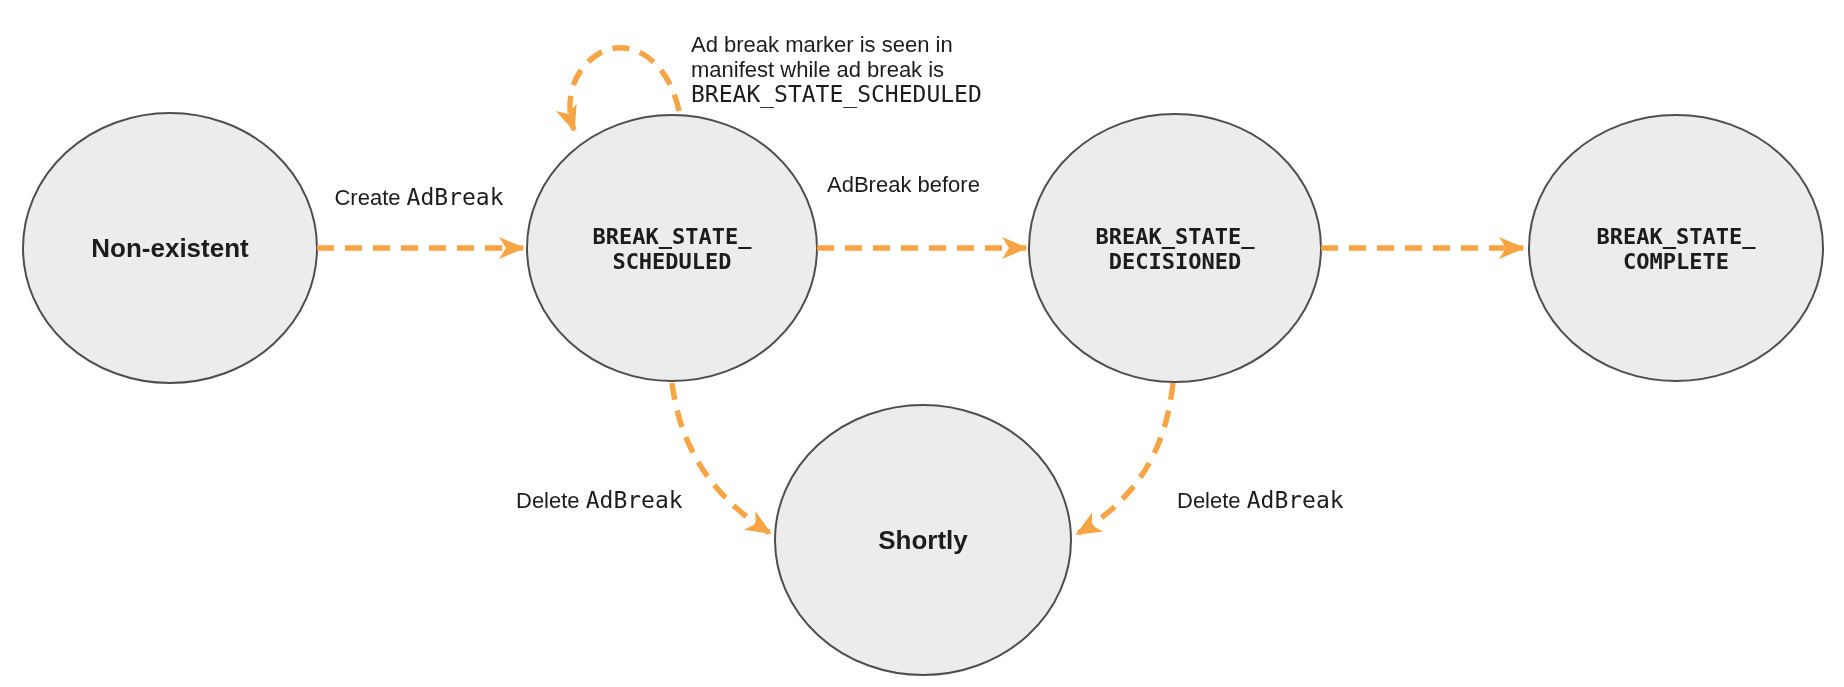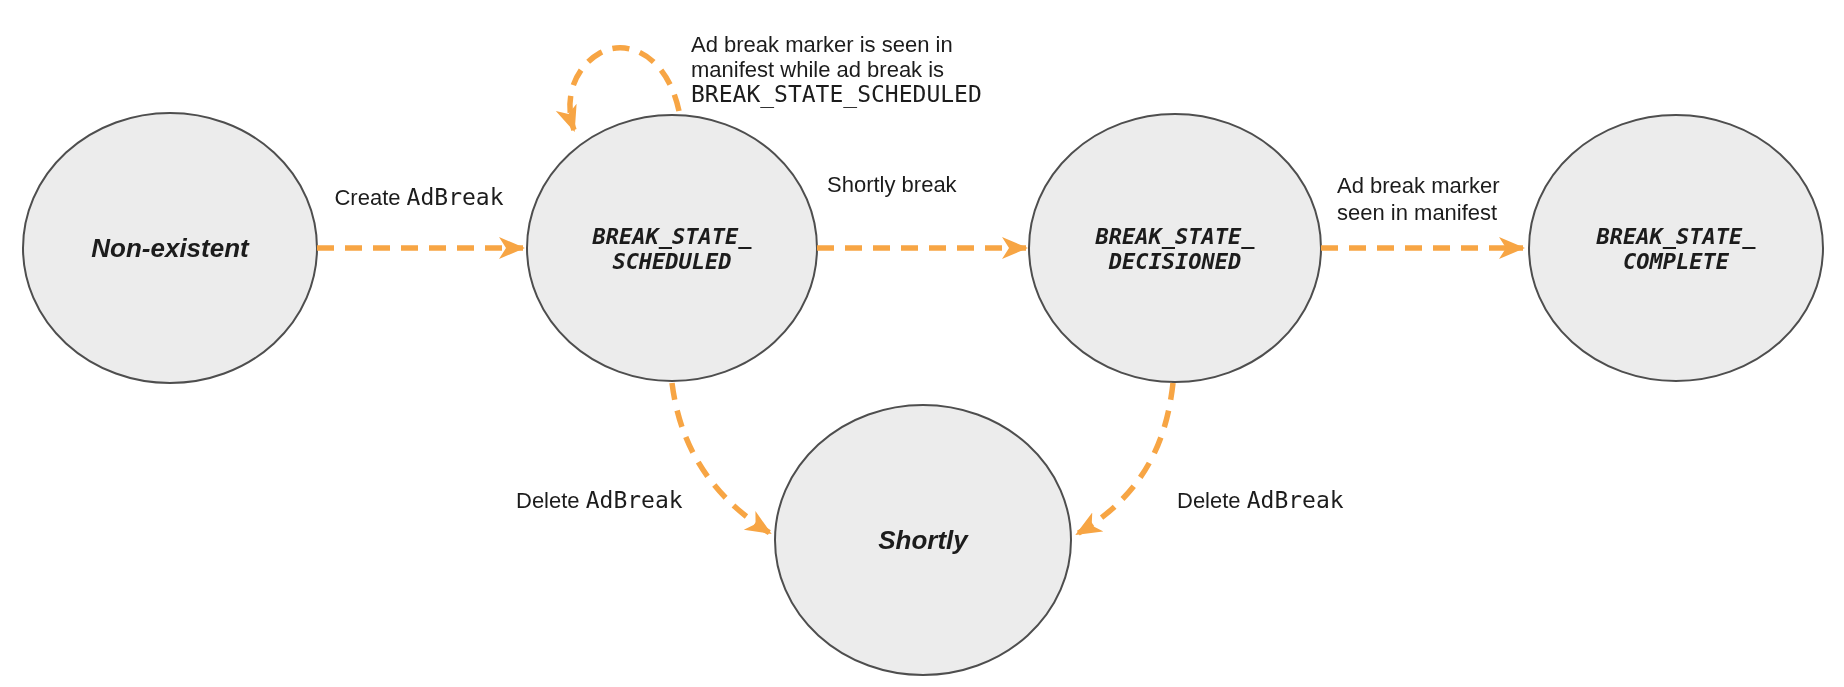--- a/index.html
+++ b/index.html
@@ -27,21 +27,20 @@
   .arrowhead-shape{fill:var(--arrow,#f7a544);}
   .state-label{
     position:absolute;
     transform:translate(-50%,-50%);
     text-align:center;
     font-weight:bold;
     font-size:26px;
     line-height:30px;
     white-space:nowrap;
     color:var(--text,#1c1c1c);
-    font-style:italic;
   }
   .state-label.mono{
     font-family:"DejaVu Sans Mono",monospace;
     font-size:22px;
     line-height:25px;
   }
   .edge-label{
     position:absolute;
     font-size:22px;
     line-height:27px;
@@ -109,27 +108,23 @@
     <span>Create </span><span class="mono-inline">AdBreak</span>
   </div>
 
   <div class="edge-label tight" style="left:691px;top:32px">
     <div>Ad break marker is seen in</div>
     <div>manifest while ad break is</div>
     <div class="mono-inline">BREAK_STATE_SCHEDULED</div>
   </div>
 
   <div class="edge-label" style="left:827px;top:171px">
-    <div>Shortly break</div>
+    <div>AdBreak before</div>
   </div>
 
-  <div class="edge-label" style="left:1337px;top:172px">
-    <div>Ad break marker</div>
-    <div>seen in manifest</div>
-  </div>
 
   <div class="edge-label" style="left:516px;top:487px">
     <span>Delete </span><span class="mono-inline">AdBreak</span>
   </div>
 
   <div class="edge-label" style="left:1177px;top:487px">
     <span>Delete </span><span class="mono-inline">AdBreak</span>
   </div>
 
 </div>

